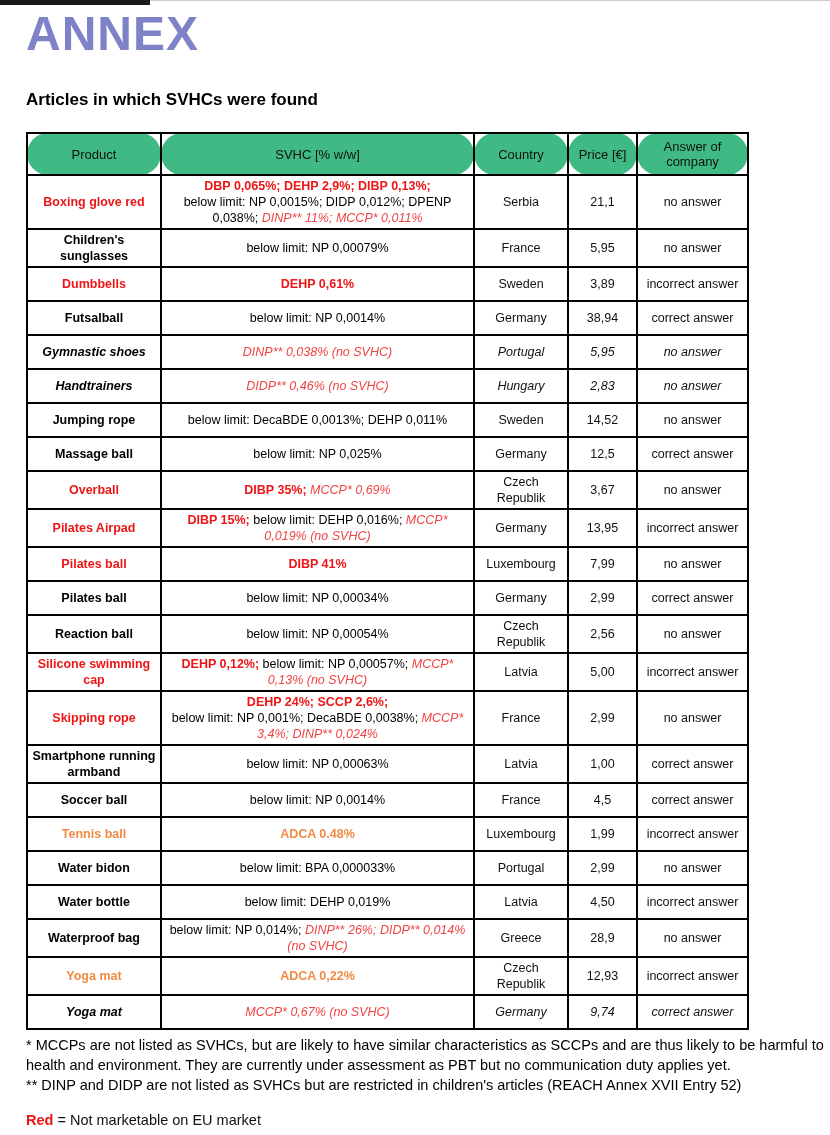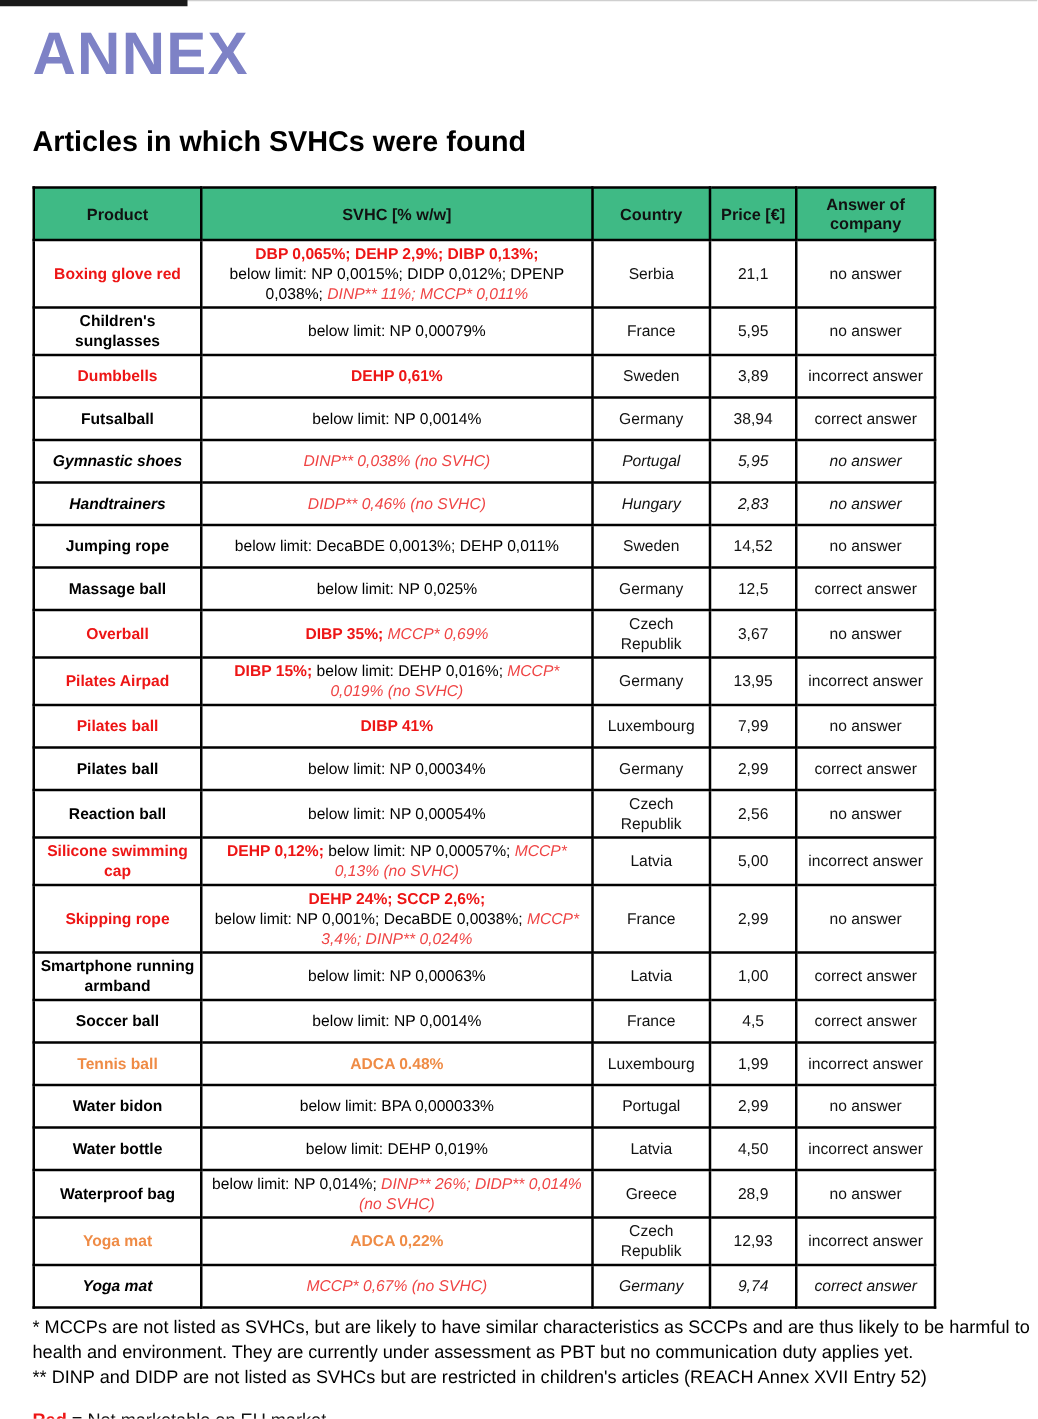--- a/index.html
+++ b/index.html
@@ -19,48 +19,49 @@
   }
   .scan-line{position:absolute;top:0;left:0;width:100%;height:1px;background:#cfcfcf;}
   .scan-bar{position:absolute;top:0;left:0;width:150px;height:5px;background:#1a1a1a;}
   .page{padding:8px 4px 0 26px;}
   .title{
     color:var(--purple);
     font-size:48px;
     font-weight:bold;
     letter-spacing:1px;
     line-height:1.0;
-    margin-top:12px;
+    margin-top:2px;
   }
   .subtitle{
-    font-size:23px;
+    font-size:17px;
     font-weight:bold;
     color:#000;
     margin-top:32px;
   }
   table.svhc{
     border-collapse:collapse;
     margin-top:22px;
     table-layout:fixed;
     width:721px;
   }
   table.svhc th, table.svhc td{
     border:2px solid #000;
     text-align:center;
     vertical-align:middle;
     padding:2px 4px;
     font-size:12.5px;
     line-height:16px;
   }
   table.svhc th{
     background:var(--green);
-    font-weight:bold;
+    font-weight:normal;
     font-size:13px;
     height:42px;
     line-height:15px;
+    border-radius:21px;
   }
   table.svhc tr{height:34px;}
   .col-product{width:134px;font-weight:bold;font-size:11.5px;}
   .col-svhc{width:313px;}
   .col-country{width:94px;}
   .col-price{width:69px;}
   .col-answer{width:111px;}
   
   .style-red{color:var(--red);border-radius:19px;}
   .style-orange{color:var(--orange);}

